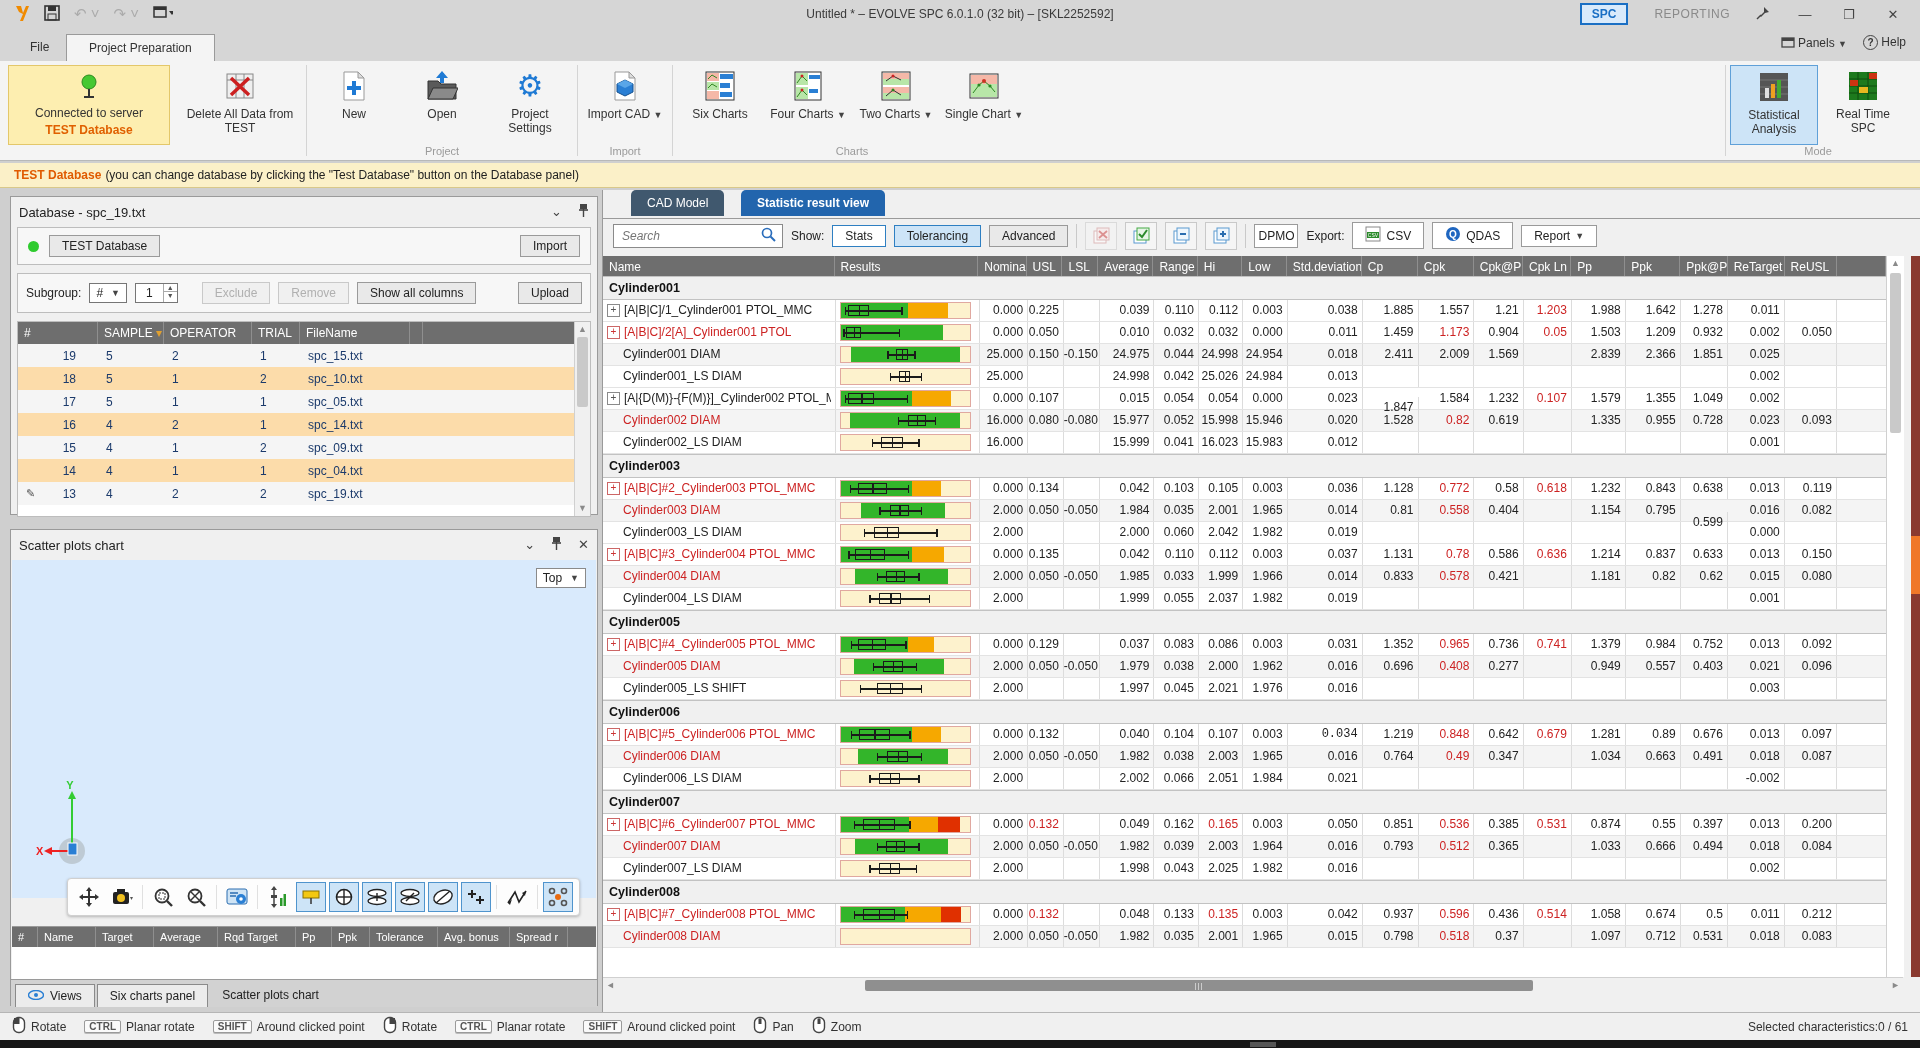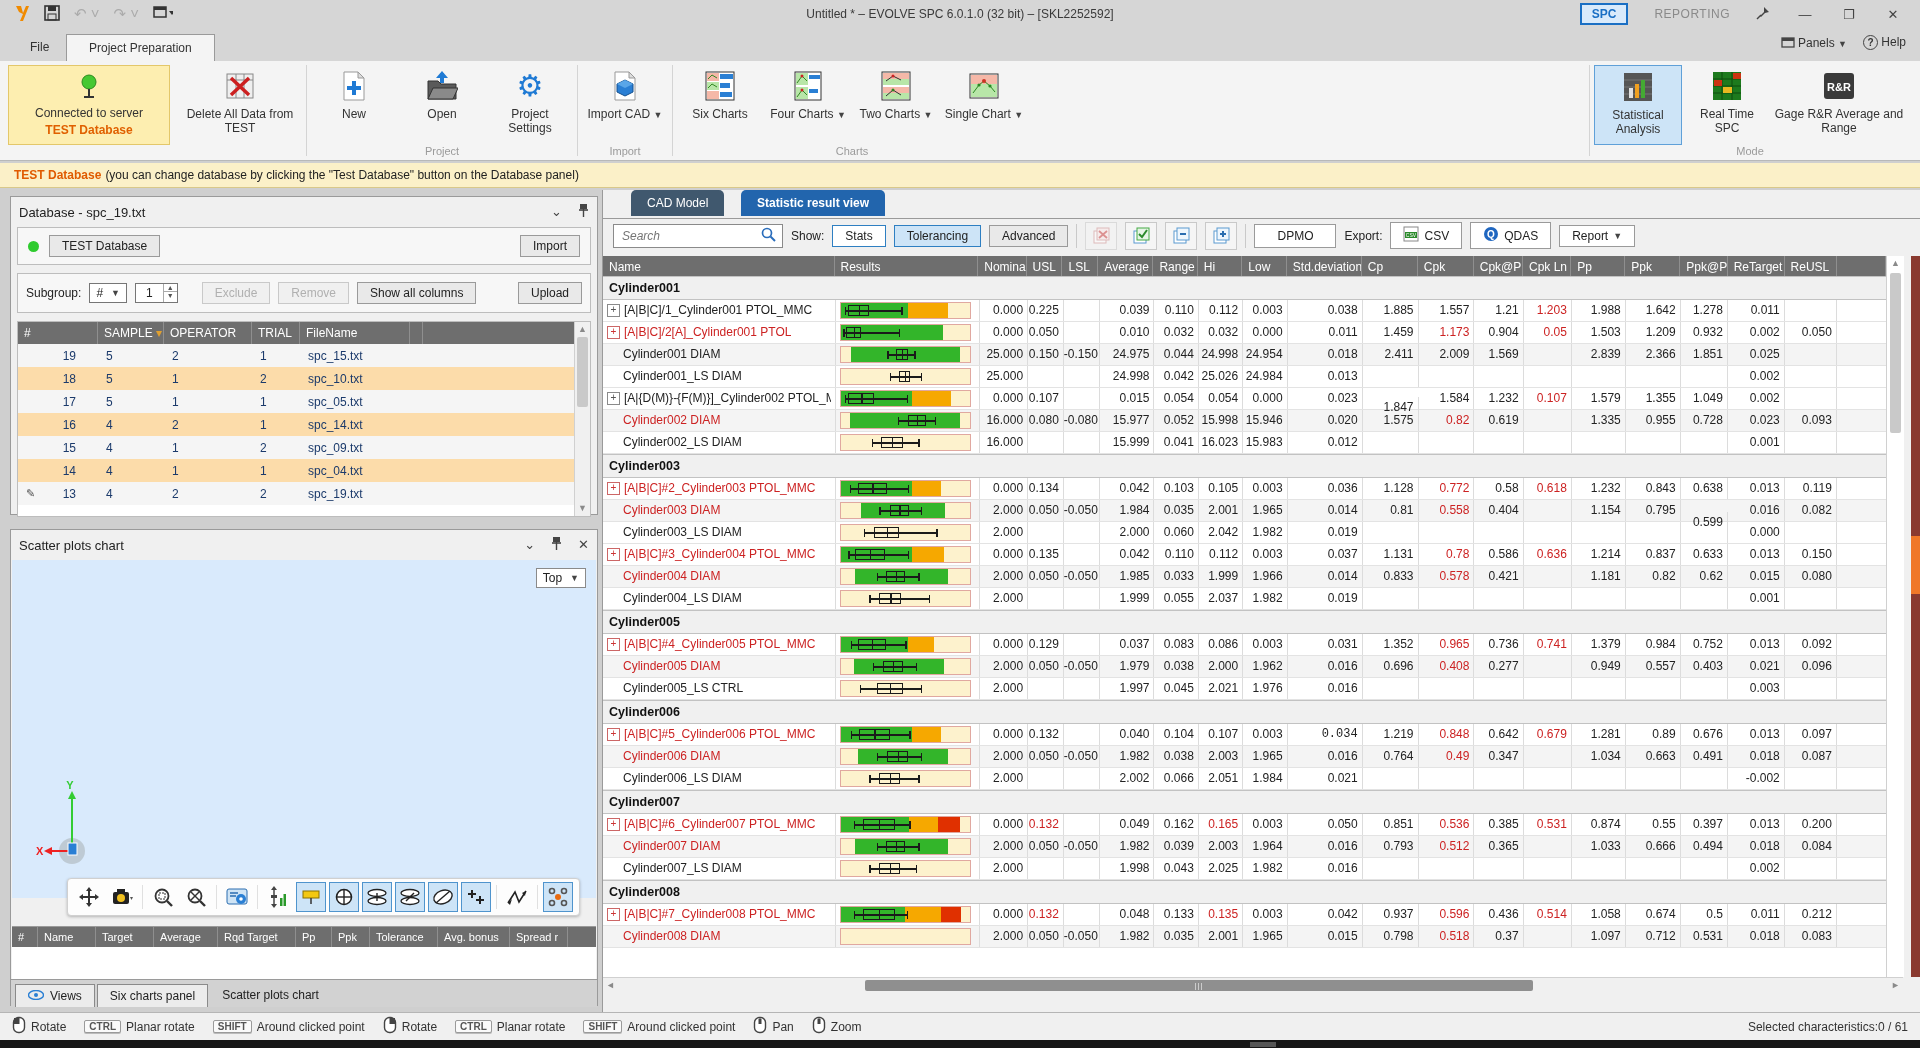--- a/index.html
+++ b/index.html
@@ -330,29 +330,20 @@
                 <line x1="10" y1="1" x2="10" y2="29"></line>
                 <line x1="20" y1="1" x2="20" y2="29"></line>
               </g>
               <rect x="2" y="9" width="8" height="6" fill="#cc3311"></rect>
               <rect x="11" y="16" width="9" height="6" fill="#e8b820"></rect>
               <rect x="21" y="2" width="8" height="6" fill="#cc3311"></rect>
             </svg>
         </span>
         <span>Real Time SPC</span>
       </div>
-      <div class="bigbtn" style="width:130px">
-        <span class="ic">
-          <svg width="34" height="30">
-              <rect x="2" y="2" width="30" height="26" rx="3" fill="#3a3a3a"></rect>
-              <text x="17" y="20" text-anchor="middle" fill="#fff" font-size="11" font-family="Liberation Sans, sans-serif" font-weight="bold">R&amp;R</text>
-            </svg>
-        </span>
-        <span>Gage R&amp;R Average and Range</span>
-      </div>
     </div>
     <div class="rlabel">Mode</div>
   </div>
 </div>
 
 <div class="abs banner">
   <b>TEST Database</b>
   <span>(you can change database by clicking the "Test Database" button on the Database panel)</span>
 </div>
 
@@ -684,21 +675,21 @@
       </span>
     <span class="icbtn">
         <svg width="18" height="18">
           <rect x="2" y="4" width="12" height="12" fill="#fff" stroke="#5a9ad0"></rect>
           <rect x="5" y="1" width="12" height="12" fill="#eef6fd" stroke="#5a9ad0"></rect>
           <line x1="8" y1="7" x2="14" y2="7" stroke="#2a6db0" stroke-width="2"></line>
           <line x1="11" y1="4" x2="11" y2="10" stroke="#2a6db0" stroke-width="2"></line>
         </svg>
       </span>
     <span style="width:1px;height:24px;background:#c9c9c9"></span>
-    <span class="btn" style="background:#fff;padding:4px 22px">DPMO</span>
+    <span class="btn" style="background:#fff;padding:4px 3px">DPMO</span>
     <span>Export:</span>
     <span class="btn" style="background:#fff">
       <span><svg width="16" height="16">
             <rect x="1" y="1" width="14" height="14" fill="#fff" stroke="#888"></rect>
             <rect x="2" y="6" width="12" height="6" fill="#2a8a2a"></rect>
             <text x="8" y="11" text-anchor="middle" fill="#fff" font-size="5" font-family="Liberation Sans, sans-serif">CSV</text>
           </svg></span>
       <span>CSV</span>
     </span>
     <span class="btn" style="background:#fff">
@@ -933,21 +924,21 @@
           </div>
         </div>
         <div class="scell" style="width: 50px;">16.000</div>
         <div class="scell" style="width: 37px;">0.080</div>
         <div class="scell" style="width: 37px;">-0.080</div>
         <div class="scell" style="width: 57px;">15.977</div>
         <div class="scell" style="width: 46px;">0.052</div>
         <div class="scell" style="width: 46px;">15.998</div>
         <div class="scell" style="width: 46px;">15.946</div>
         <div class="scell" style="width: 78px;">0.020</div>
-        <div class="scell" style="width: 58px;">1.575</div>
+        <div class="scell" style="width: 58px;">1.528</div>
         <div class="scell red" style="width: 58px;">0.82</div>
         <div class="scell" style="width: 51px;">0.619</div>
         <div class="scell" style="width: 50px;"></div>
         <div class="scell" style="width: 56px;">1.335</div>
         <div class="scell" style="width: 57px;">0.955</div>
         <div class="scell" style="width: 49px;">0.728</div>
         <div class="scell" style="width: 59px;">0.023</div>
         <div class="scell" style="width: 54px;">0.093</div>
         <div class="scell" style="width: 51px; border-right: none;"></div>
       </div>
@@ -1267,21 +1258,21 @@
         <div class="scell" style="width: 56px;">0.949</div>
         <div class="scell" style="width: 57px;">0.557</div>
         <div class="scell" style="width: 49px;">0.403</div>
         <div class="scell" style="width: 59px;">0.021</div>
         <div class="scell" style="width: 54px;">0.096</div>
         <div class="scell" style="width: 51px; border-right: none;"></div>
       </div>
       <div class="srow">
         <div class="scell nm" style="width: 242px;">
           <span style="width: 12px; flex: 0 0 auto;"></span>
-          <span style="white-space: nowrap; overflow: hidden;">Cylinder005_LS CTRL</span>
+          <span style="white-space: nowrap; overflow: hidden;">Cylinder005_LS SHIFT</span>
         </div>
         <div class="scell" style="width: 150px; display: flex; align-items: center;">
           <div class="barwrap">
             <div class="bseg" style="left: 0%; width: 100%; background: rgb(253, 242, 205);"></div>
             <div class="bp-line" style="left: 15%; width: 47%;"></div>
             <div class="bp-t" style="left: 15%;"></div>
             <div class="bp-t" style="left: 62%;"></div>
             <div class="bp-box" style="left: 28%; width: 20%;"></div>
             <div class="bp-med" style="left: 38%;"></div>
           </div>

